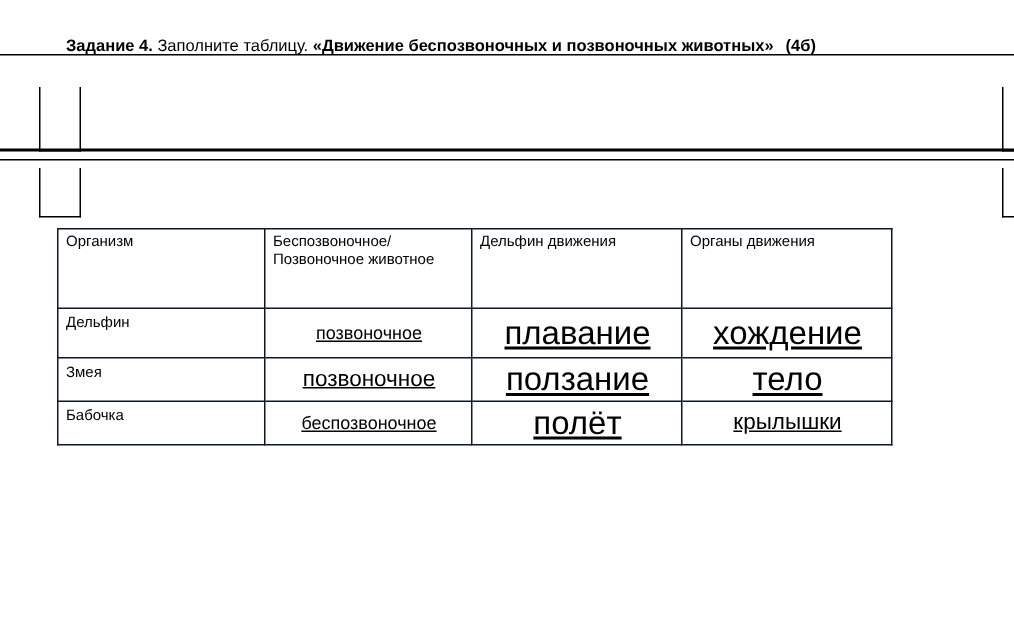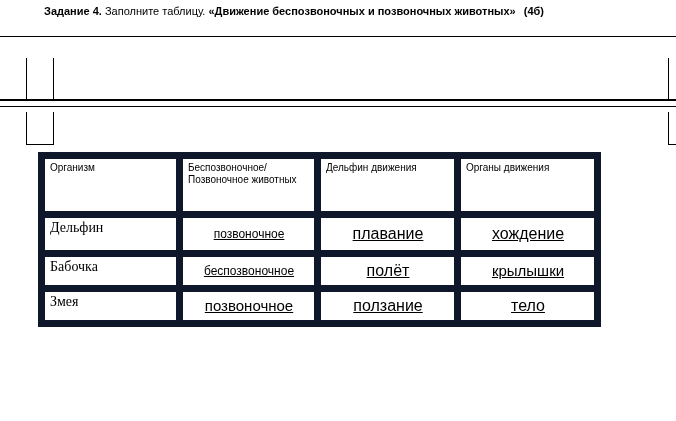--- a/index.html
+++ b/index.html
@@ -18,21 +18,21 @@
 
   .page {
     position: absolute;
     inset: 0;
   }
 
   
   .heading {
     position: absolute;
     left: 44px;
-    top: 4px;
+    top: 24px;
     right: 10px;
     font-size: 11px;
     line-height: 14px;
     white-space: nowrap;
   }
   .heading .task-label {
     font-weight: bold;
   }
   .heading .task-text {
     font-weight: normal;
@@ -116,21 +116,21 @@
     top: 152px;
     width: 556px;
   }
   table.answer-table {
     border-collapse: collapse;
     table-layout: fixed;
     width: 556px;
   }
   table.answer-table td,
   table.answer-table th {
-    border: 7px solid #0f172a;
+    border: 1px solid #0f172a;
     vertical-align: top;
     padding: 3px 4px 3px 5px;
     font-size: 10px;
     line-height: 12px;
     text-align: left;
     font-weight: normal;
   }
   col.c1 { width: 138px; }
   col.c2 { width: 138px; }
   col.c3 { width: 140px; }
@@ -139,37 +139,36 @@
   .head-row td {
     height: 46px;
   }
 
   .body-row td {
     height: 20px;
     padding-top: 2px;
     padding-bottom: 2px;
   }
   .body-row td.organism {
-    font-size: 14px;
+    font-size: 10px;
     vertical-align: top;
     padding-top: 4px;
-    font-family: Liberation Serif, serif;
   }
 
   
   .ans {
     font-weight: bold;
     text-align: center !important;
     vertical-align: middle !important;
     white-space: nowrap;
     text-decoration: underline;
   }
   .ans.sz-sm { font-size: 12px; }
   .ans.sz-md { font-size: 15px; }
-  .ans.sz-lg { font-size: 16px; }
+  .ans.sz-lg { font-size: 22px; }
 
   .row-dolphin td.ans { height: 26px; }
   .row-snake td.ans { height: 22px; }
   .row-butterfly td.ans { height: 22px; }
   .row-heron td.ans { height: 24px; }
 </style>
 </head>
 <body>
 
 <div class="page">
@@ -192,43 +191,43 @@
     <table class="answer-table">
       <colgroup>
         <col class="c1">
           <col class="c2">
           <col class="c3">
           <col class="c4">
       </colgroup>
       <tbody>
         <tr class="head-row">
           <td>Организм</td>
-          <td>Беспозвоночное/ Позвоночное животных</td>
+          <td>Беспозвоночное/ Позвоночное животное</td>
           <td>Дельфин движения</td>
           <td>Органы движения</td>
         </tr>
 
         <tr class="body-row row-dolphin">
           <td class="organism">Дельфин</td>
           <td class="ans sz-sm">позвоночное</td>
           <td class="ans sz-lg">плавание</td>
           <td class="ans sz-lg">хождение</td>
         </tr>
 
+        <tr class="body-row row-snake">
+          <td class="organism">Змея</td>
+          <td class="ans sz-md">позвоночное</td>
+          <td class="ans sz-lg">ползание</td>
+          <td class="ans sz-lg">тело</td>
+        </tr>
+
         <tr class="body-row row-butterfly">
           <td class="organism">Бабочка</td>
           <td class="ans sz-sm">беспозвоночное</td>
           <td class="ans sz-lg">полёт</td>
           <td class="ans sz-md">крылышки</td>
         </tr>
 
-        <tr class="body-row row-snake">
-          <td class="organism">Змея</td>
-          <td class="ans sz-md">позвоночное</td>
-          <td class="ans sz-lg">ползание</td>
-          <td class="ans sz-lg">тело</td>
-        </tr>
-
       </tbody>
     </table>
   </div>
 
 </div>
 
 </body></html>

